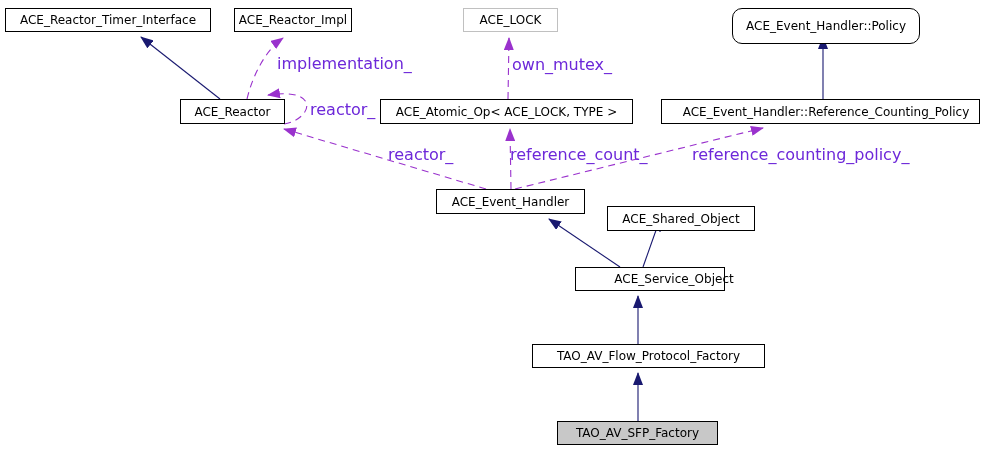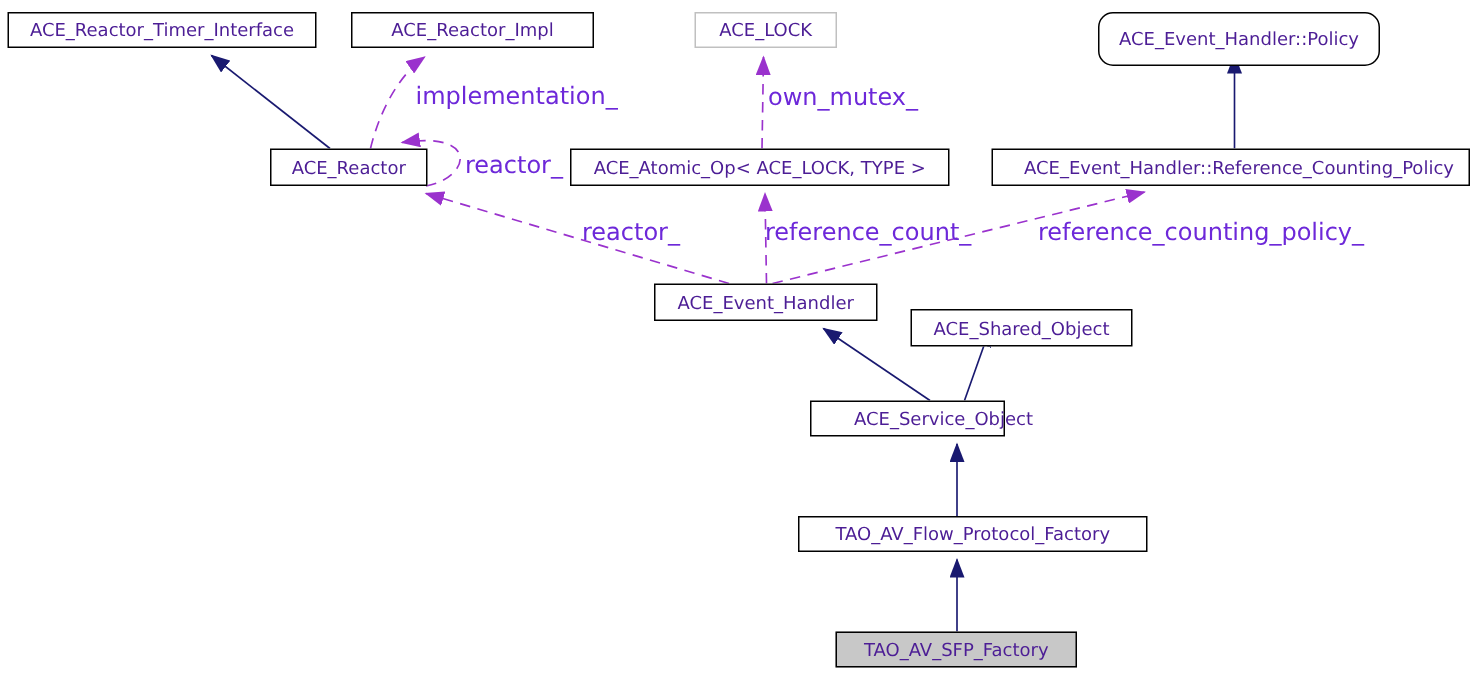--- a/index.html
+++ b/index.html
@@ -9,21 +9,21 @@
     background:#ffffff;
     font-family:"DejaVu Sans","Liberation Sans",sans-serif;
     overflow:hidden;
   }
   .edges{position:absolute;left:0;top:0;width:987px;height:451px;}
   .node{
     position:absolute;
     box-sizing:border-box;
     border:1px solid #000000;
     background:#ffffff;
-    color:#4c1d95;
+    color:#000000;
     font-size:12px;
     line-height:1;
     display:flex;align-items:center;justify-content:center;
     white-space:nowrap;
   }
   .node.muted{border-color:#c0c0c0;}
   .node.highlight{background:#c8c8c8;}
   .edge-label{
     position:absolute;
     font-size:16px;
@@ -55,29 +55,29 @@
         <path d="M247,99 C253,74 266,50 283,38" fill="none" stroke="#9a32cd" stroke-width="1.1" stroke-dasharray="7 5" marker-end="url(#arrow-usage)"></path>
         <path d="M284,124 C313,119 321,87 268,95" fill="none" stroke="#9a32cd" stroke-width="1.1" stroke-dasharray="7 5" marker-end="url(#arrow-usage)"></path>
         <path d="M486,189 L284,129" fill="none" stroke="#9a32cd" stroke-width="1.1" stroke-dasharray="7 5" marker-end="url(#arrow-usage)"></path>
         <path d="M511,189 L510,129" fill="none" stroke="#9a32cd" stroke-width="1.1" stroke-dasharray="7 5" marker-end="url(#arrow-usage)"></path>
         <path d="M515,189 L763,128" fill="none" stroke="#9a32cd" stroke-width="1.1" stroke-dasharray="7 5" marker-end="url(#arrow-usage)"></path>
         <path d="M508,99 L509,38" fill="none" stroke="#9a32cd" stroke-width="1.1" stroke-dasharray="7 5" marker-end="url(#arrow-usage)"></path>
       </g>
   </svg>
   <div id="nodes-layer">
       <div class="node" style="left: 5px; top: 8px; width: 206px; height: 24px;">ACE_Reactor_Timer_Interface</div>
-      <div class="node" style="left: 234px; top: 8px; width: 162px; height: 24px;">ACE_Reactor_Impl</div>
+      <div class="node" style="left: 234px; top: 8px; width: 118px; height: 24px;">ACE_Reactor_Impl</div>
       <div class="node muted" style="left: 463px; top: 8px; width: 95px; height: 24px; text-align: right;">ACE_LOCK</div>
       <div class="node" style="left: 732px; top: 8px; width: 188px; height: 36px; border-radius: 10px;">ACE_Event_Handler::Policy</div>
       <div class="node" style="left: 180px; top: 99px; width: 105px; height: 25px;">ACE_Reactor</div>
       <div class="node" style="left: 380px; top: 99px; width: 253px; height: 25px; text-align: center;">ACE_Atomic_Op&lt; ACE_LOCK, TYPE &gt;</div>
       <div class="node" style="left: 661px; top: 99px; width: 319px; height: 25px; padding-left: 11px;">ACE_Event_Handler::Reference_Counting_Policy</div>
       <div class="node" style="left: 436px; top: 189px; width: 149px; height: 25px;">ACE_Event_Handler</div>
       <div class="node" style="left: 607px; top: 189px; width: 148px; height: 25px; margin-top: 17px;">ACE_Shared_Object</div>
-      <div class="node" style="left: 540px; top: 267px; width: 130px; height: 24px; padding-left: 48px;">ACE_Service_Object</div>
+      <div class="node" style="left: 575px; top: 267px; width: 150px; height: 24px; padding-left: 48px;">ACE_Service_Object</div>
       <div class="node" style="left: 532px; top: 344px; width: 233px; height: 24px;">TAO_AV_Flow_Protocol_Factory</div>
       <div class="node highlight" style="left: 557px; top: 421px; width: 161px; height: 24px;">TAO_AV_SFP_Factory</div>
     </div>
   <div id="labels-layer">
       <div class="edge-label" style="left: 277px; top: 56px;">implementation_</div>
       <div class="edge-label" style="left: 310px; top: 102px;">reactor_</div>
       <div class="edge-label" style="left: 388px; top: 147px;">reactor_</div>
       <div class="edge-label" style="left: 510px; top: 147px;">reference_count_</div>
       <div class="edge-label" style="left: 692px; top: 147px;">reference_counting_policy_</div>
       <div class="edge-label" style="left: 512px; top: 57px;">own_mutex_</div>

